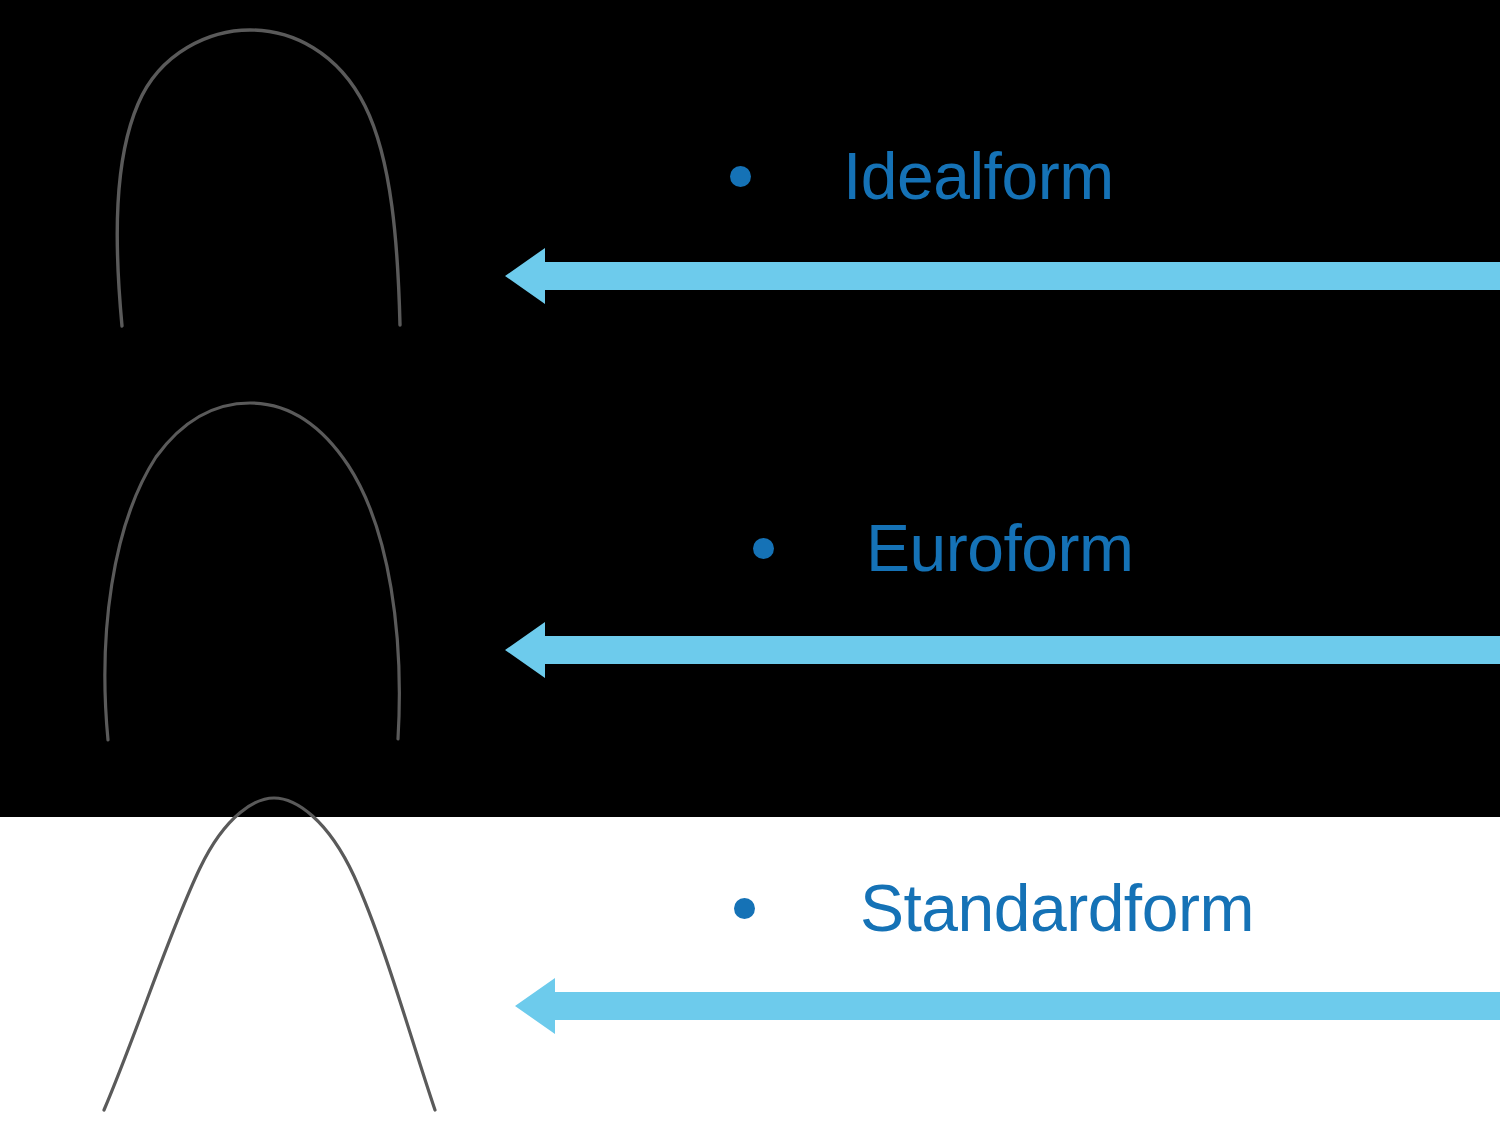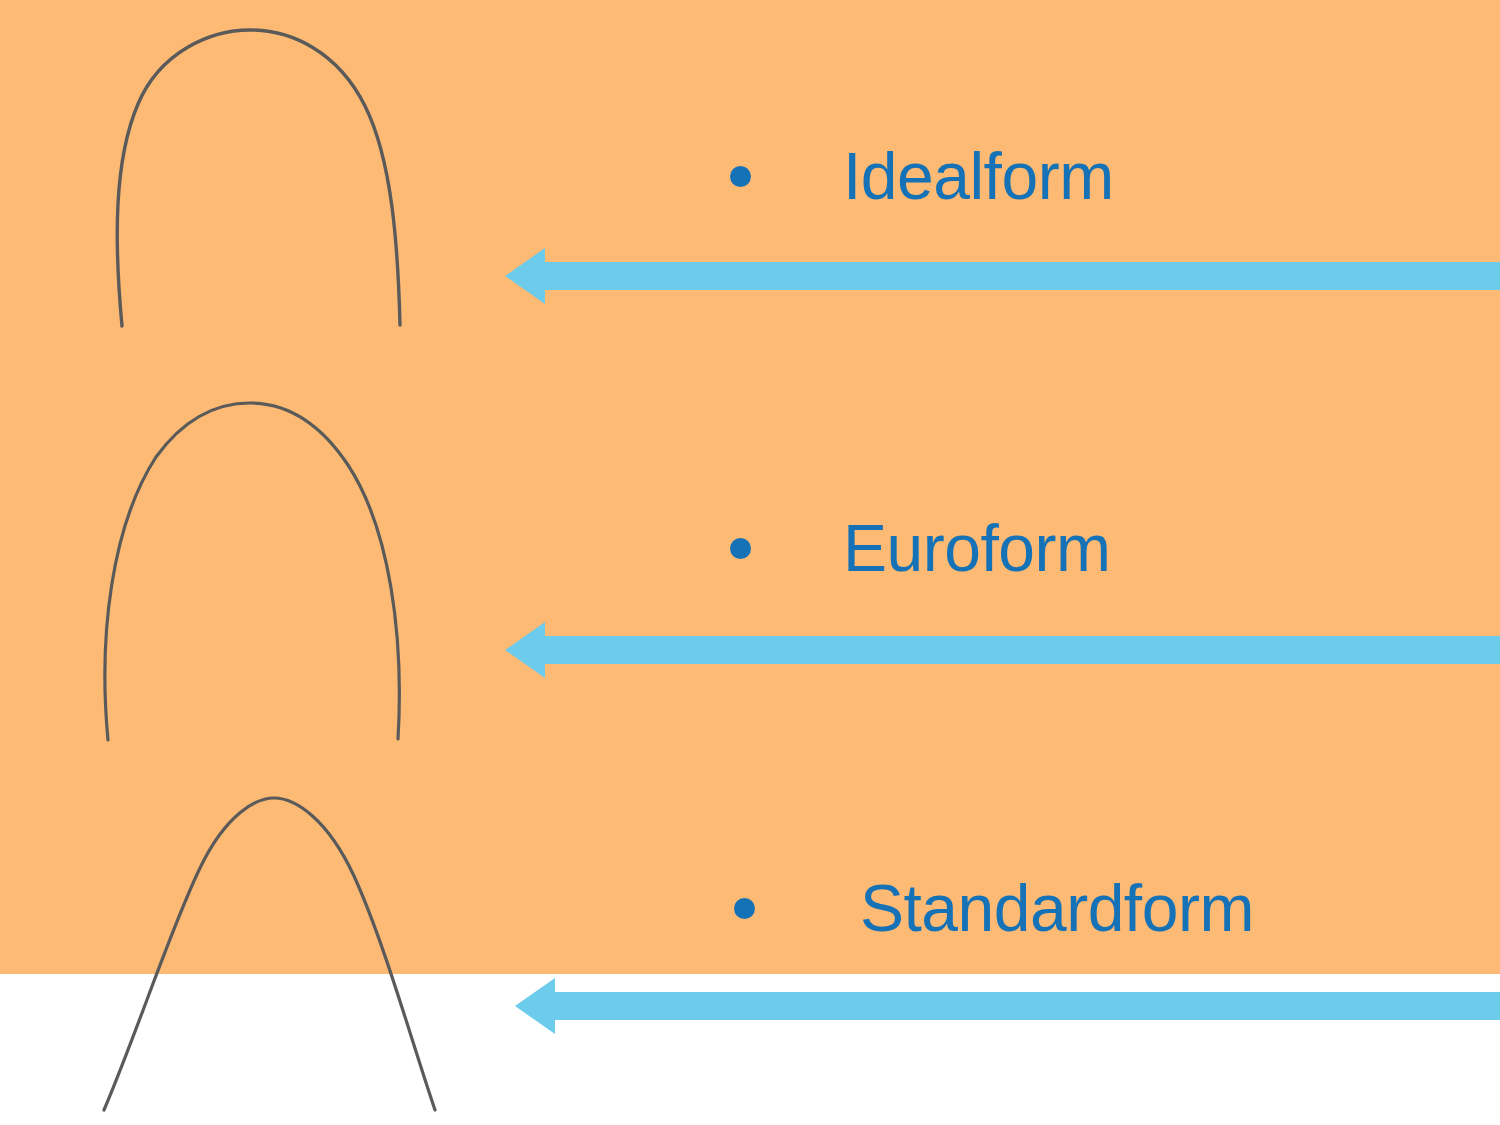--- a/index.html
+++ b/index.html
@@ -9,22 +9,22 @@
   }
   body {
     width: 1500px;
     height: 1125px;
     overflow: hidden;
     font-family: "Liberation Sans", sans-serif;
   }
   .slide {
     position: relative;
     width: 1500px;
-    height: 974px;
-    background: #fdba74;
+    height: 817px;
+    background: #000000;
   }
 
   
   .arch-figure {
     position: absolute;
   }
   .arch-figure svg {
     display: block;
     overflow: visible;
   }
@@ -43,21 +43,21 @@
   #arrow-euroform     { left: 505px; top: 622px;  width: 995px; height: 56px; }
   #arrow-standardform { left: 515px; top: 978px;  width: 985px; height: 56px; }
 
   
   .bullet-row {
     position: absolute;
     display: flex;
     align-items: center;
   }
   #row-idealform    { left: 730px; top: 143px; }
-  #row-euroform     { left: 730px; top: 515px; }
+  #row-euroform     { left: 753px; top: 515px; }
   #row-standardform { left: 734px; top: 875px; gap: 13px; }
 
   .bullet-dot {
     width: 21px;
     height: 21px;
     border-radius: 50%;
     background: #1572B6;
     flex: 0 0 auto;
   }
   .bullet-label {

